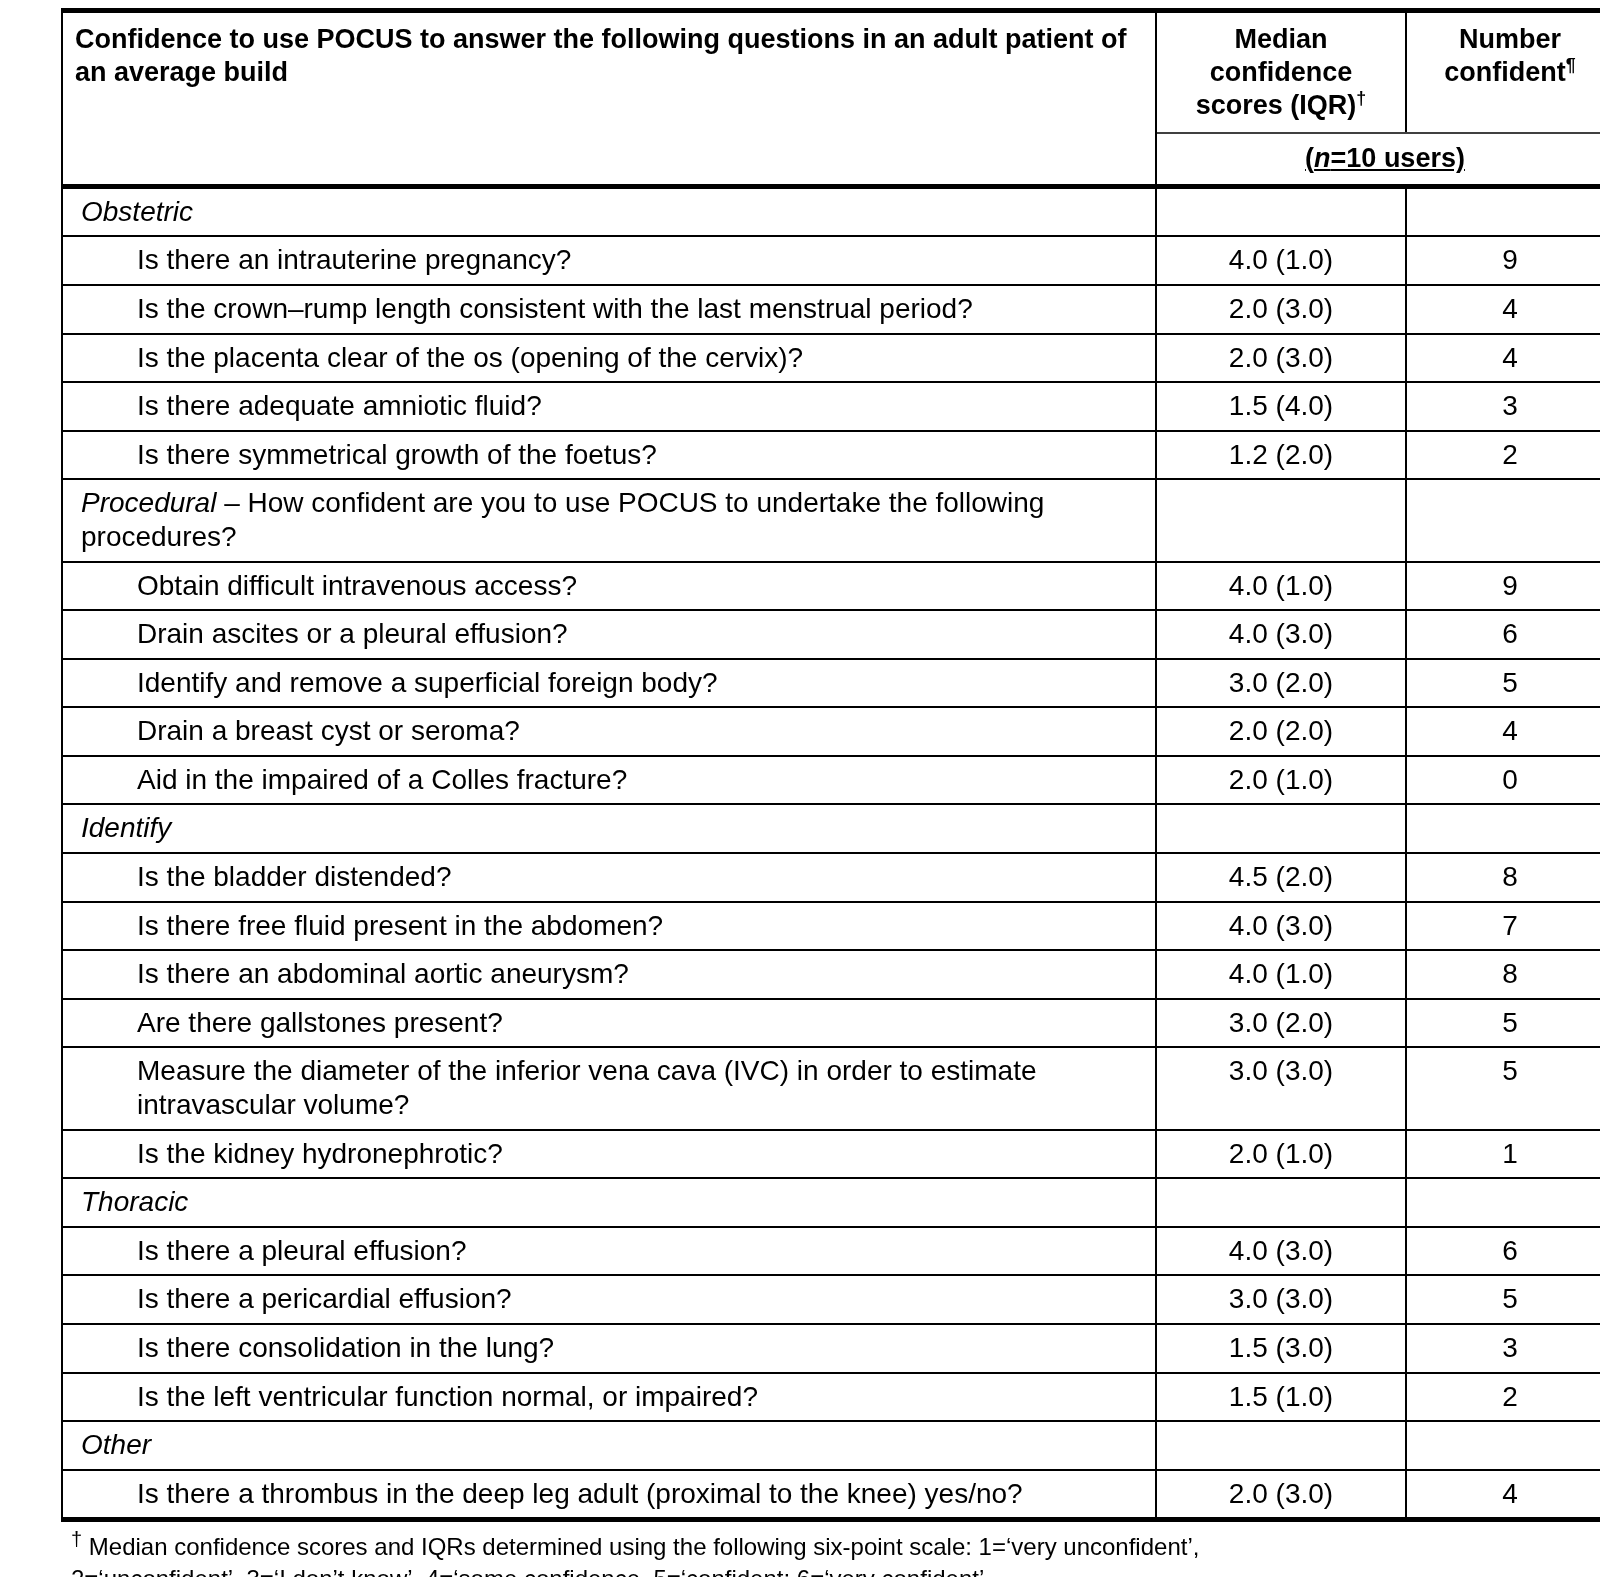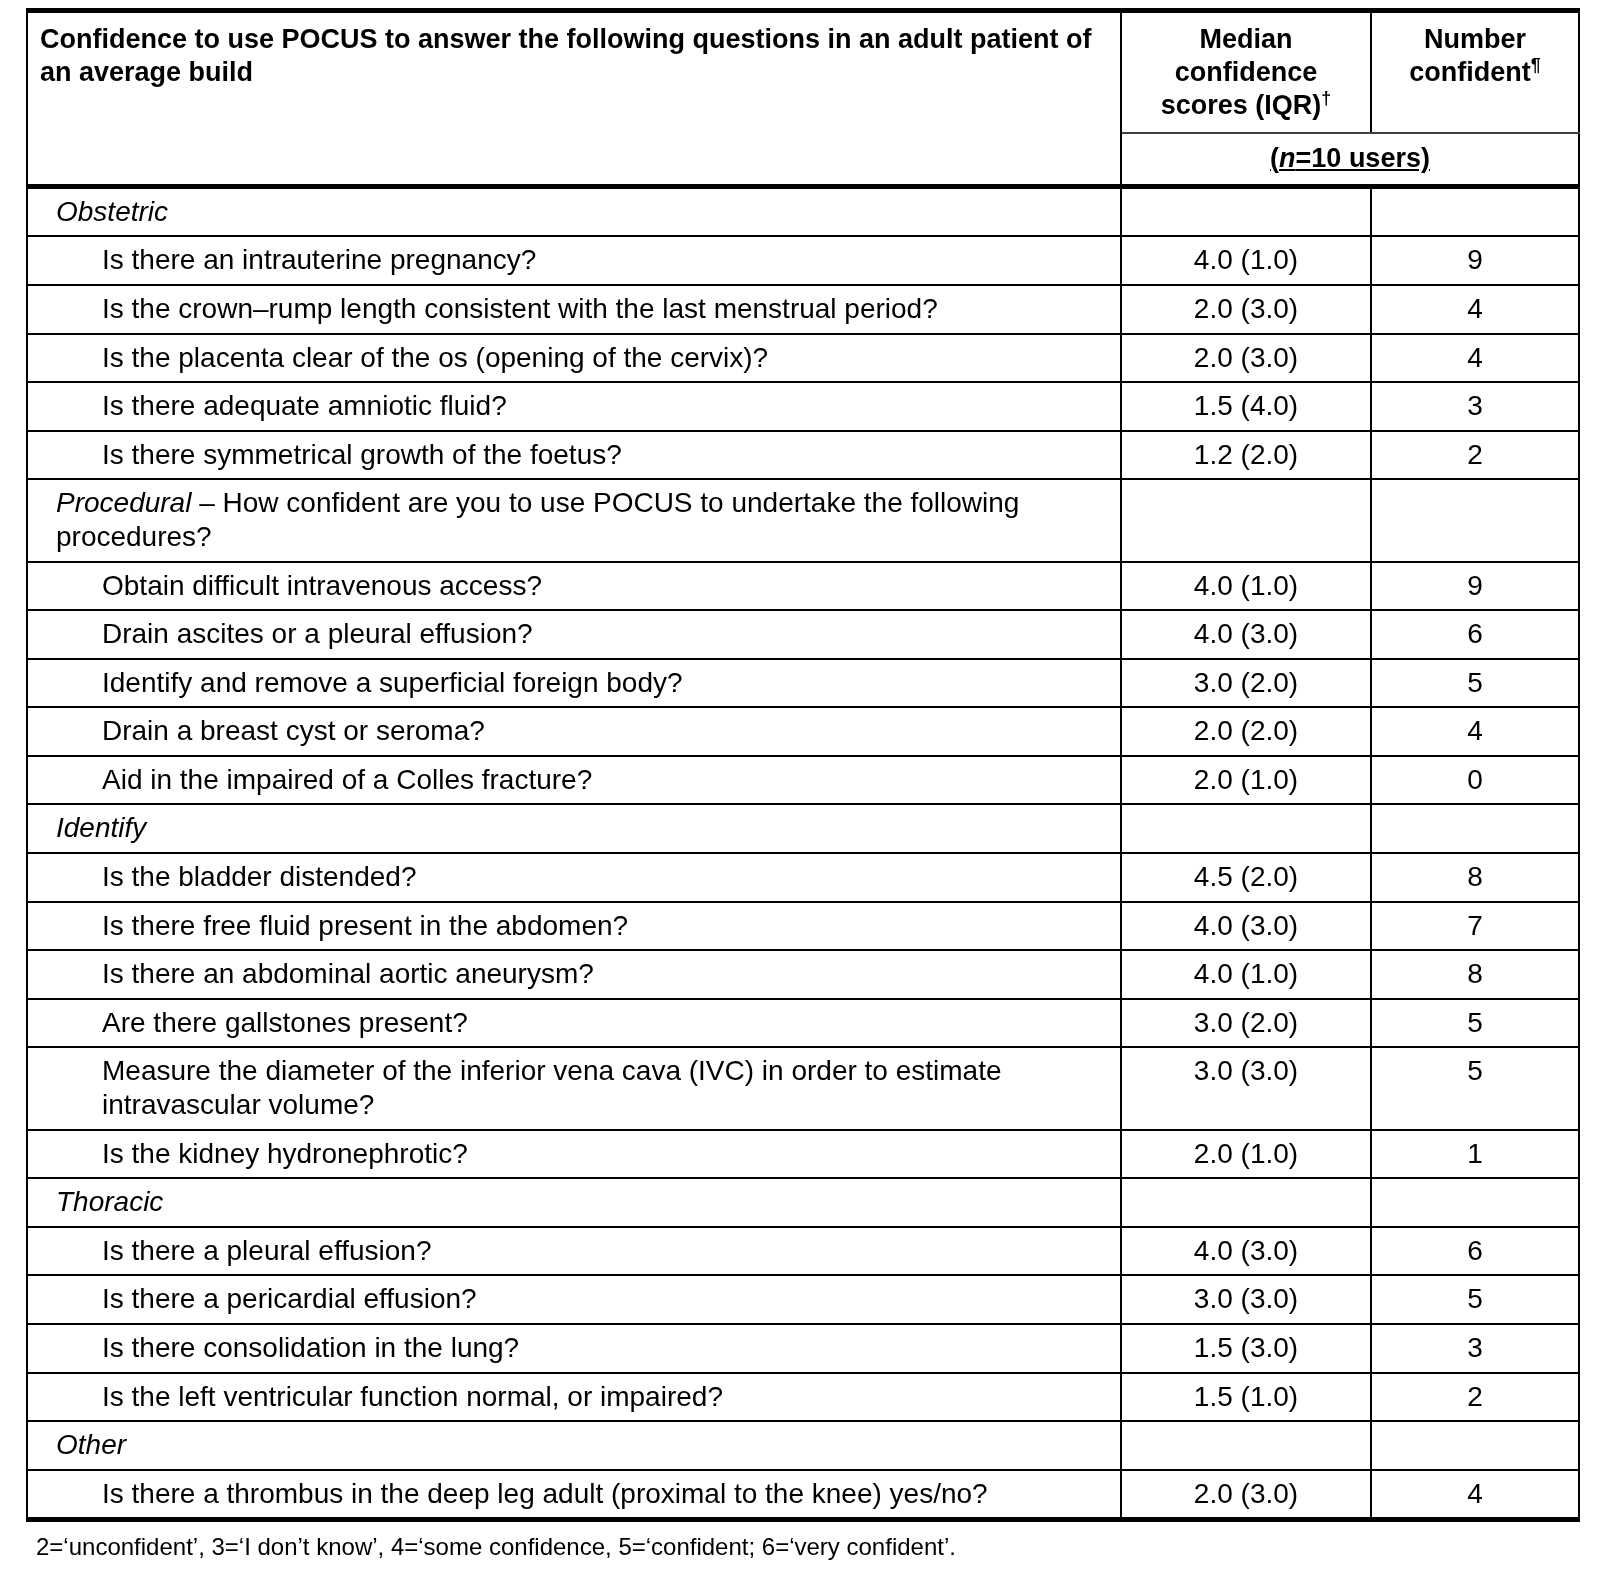--- a/index.html
+++ b/index.html
@@ -12,20 +12,21 @@
     width: 1600px;
     height: 1577px;
     font-family: "Liberation Sans", sans-serif;
     color: #000000;
     overflow: hidden;
   }
   .page {
     width: 1484px;
     height: 1577px;
     padding: 8px 14px 0 26px;
+    margin-left: 35px;
   }
   table.pocus {
     width: 1552px;
     border-collapse: collapse;
     table-layout: fixed;
   }
   table.pocus col.c-q { width: 1094px; }
   table.pocus col.c-m { width: 250px; }
   table.pocus col.c-n { width: 208px; }
 
@@ -72,21 +73,21 @@
     text-align: center;
     font-weight: bold;
     font-size: 27px;
     padding: 8px 6px 9px 6px;
   }
 
   td.q {
     font-size: 28px;
     line-height: 1.2;
     text-align: left;
-    padding-left: 28px;
+    padding-left: 18px;
   }
   td.q.indent { padding-left: 74px; }
   td.q .sect { font-style: italic; }
   td.num {
     font-size: 28px;
     text-align: center;
     line-height: 1.2;
     padding-left: 4px;
     padding-right: 4px;
   }
@@ -258,15 +259,16 @@
         </tr>
         <tr>
           <td class="q indent">Is there a thrombus in the deep leg adult (proximal to the knee) yes/no?</td>
           <td class="num">2.0 (3.0)</td>
           <td class="num">4</td>
         </tr>
       </tbody>
   </table>
 
   <div class="notes" id="notes">
+      <div><span class="mark">†</span> <span>Median confidence scores and IQRs determined using the following six-point scale: 1=‘very unconfident’,</span></div>
       <div><span>2=‘unconfident’, 3=‘I don’t know’, 4=‘some confidence, 5=‘confident; 6=‘very confident’.</span></div>
     </div>
 </div>
 
 </body></html>

